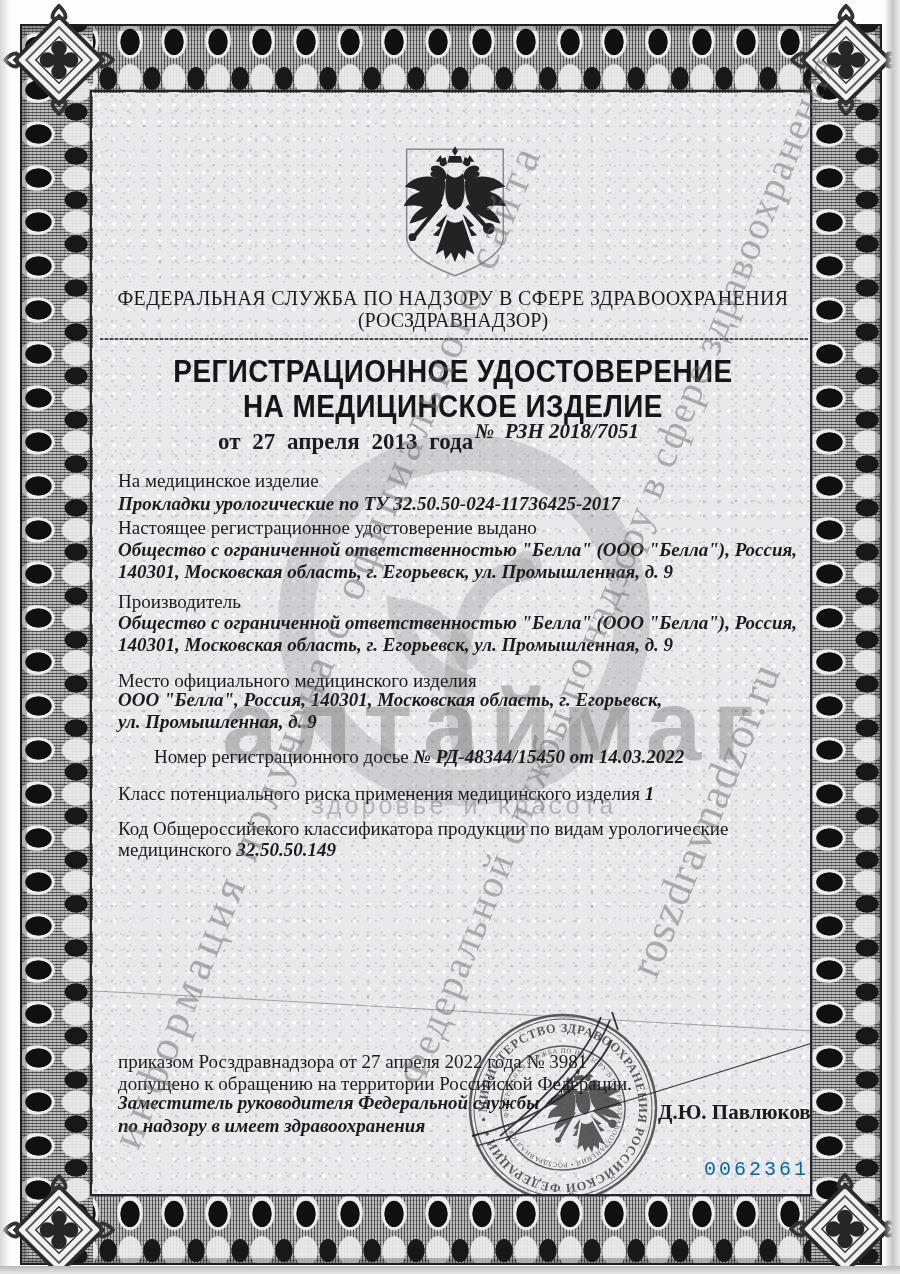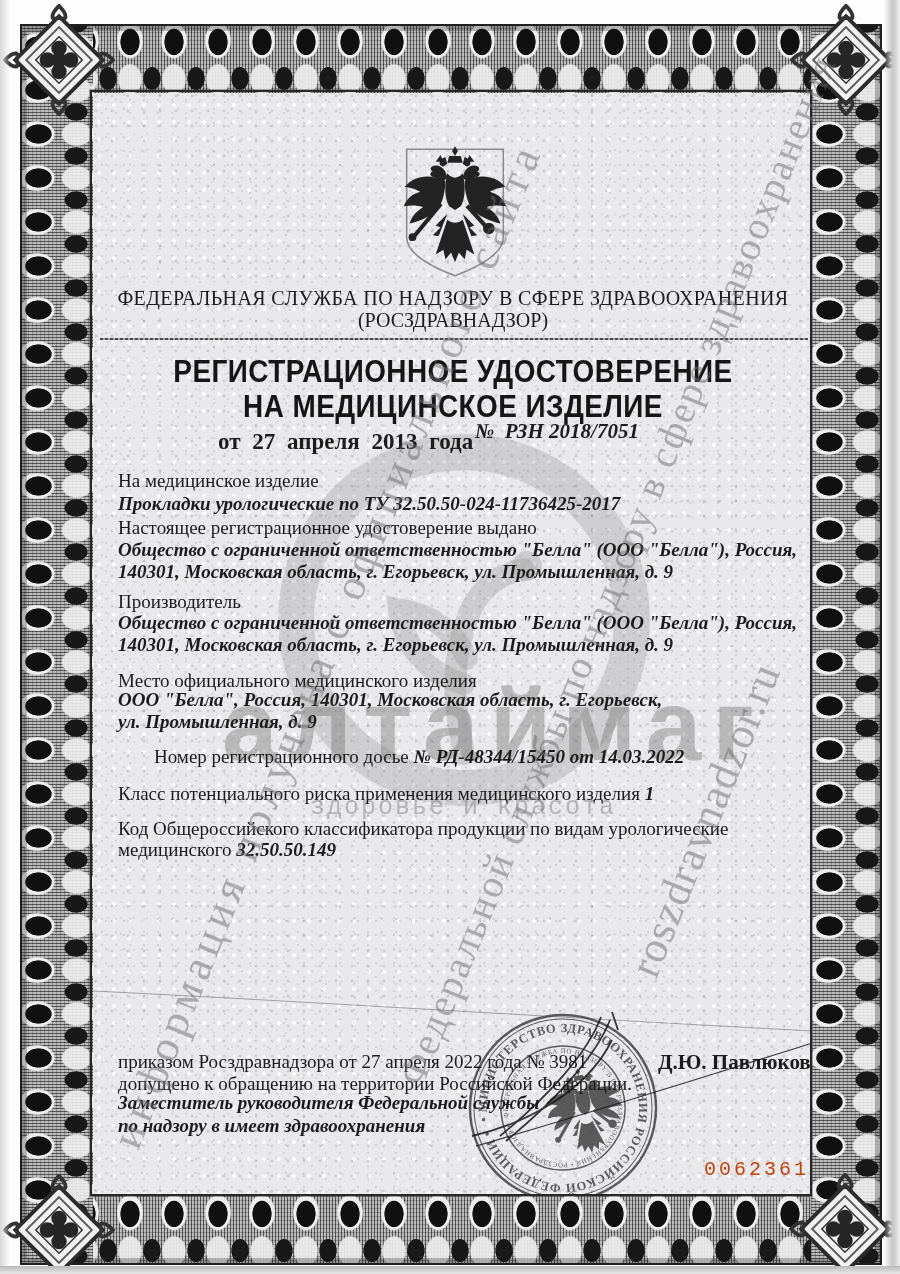--- a/index.html
+++ b/index.html
@@ -66,23 +66,23 @@
   .regnum{position:absolute;left:475px;top:419px;font-weight:700;font-size:21px;z-index:4;white-space:pre;}
   .regdate{position:absolute;left:218px;top:429px;font-weight:700;font-size:23px;word-spacing:6px;z-index:4;}
   
   .f{position:absolute;left:118px;font-size:19px;line-height:22px;white-space:nowrap;z-index:4;color:#1b1b1b;}
   .b{font-weight:700;font-style:italic;}
   .y472{top:470px;} .y495{top:493px;} .y519{top:517px;} .y541{top:539px;} .y563{top:561px;}
   .y593{top:591px;} .y614{top:612px;} .y636{top:634px;}
   .y672{top:670px;} .y691{top:689px;} .y713{top:711px;}
   .y748{top:746px;margin-left:36px;} .y785{top:783px;} .y820{top:818px;} .y841{top:839px;} .y878{top:876px;}
   .y1053{top:1051px;} .y1075{top:1073px;} .y1094{top:1092px;} .y1117{top:1115px;}
-  .signer-name{position:absolute;left:658px;top:1050px;font-weight:700;font-size:21px;z-index:4;}
+  .signer-name{position:absolute;left:658px;top:1100px;font-weight:700;font-size:21px;z-index:4;}
   .serial{position:absolute;left:704px;top:1158px;font-family:"Liberation Mono",monospace;
-    font-size:20px;letter-spacing:3px;color:#c2410c;z-index:4;}
+    font-size:20px;letter-spacing:3px;color:#0369a1;z-index:4;}
   
   .wm-circle{position:absolute;left:268px;top:424px;width:392px;height:392px;z-index:2;}
   .wm-brand{position:absolute;left:222px;top:668px;font-family:"Liberation Sans",sans-serif;
     font-weight:700;font-size:100px;letter-spacing:11px;color:rgba(125,125,125,.45);z-index:2;white-space:nowrap;}
   .wm-brand-sub{position:absolute;left:310px;top:793px;font-family:Liberation Mono, monospace;
     font-size:25px;letter-spacing:2px;color:rgba(128,128,128,.5);z-index:2;white-space:nowrap;}
   .wm-diag{position:absolute;font-family:"Liberation Serif",serif;color:rgba(108,108,108,.5);
     white-space:nowrap;z-index:7;transform-origin:center;}
   .wm1{left:327px;top:645px;font-size:44px;letter-spacing:6px;transform:translate(-50%,-50%) rotate(-68deg);}
   .wm2{left:617px;top:570px;font-size:40px;letter-spacing:2px;transform:translate(-50%,-50%) rotate(-68deg);}

